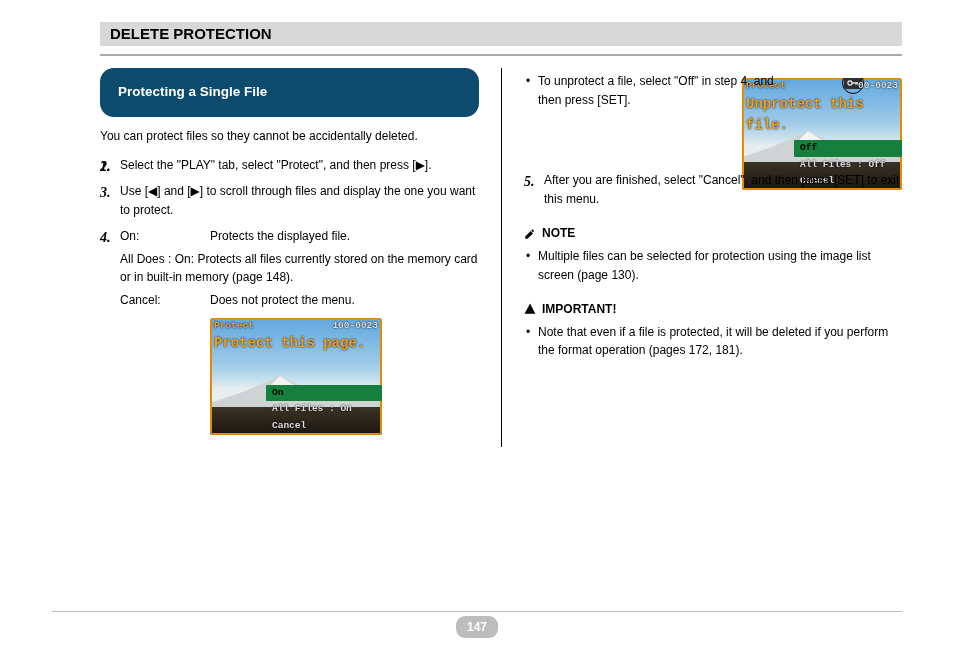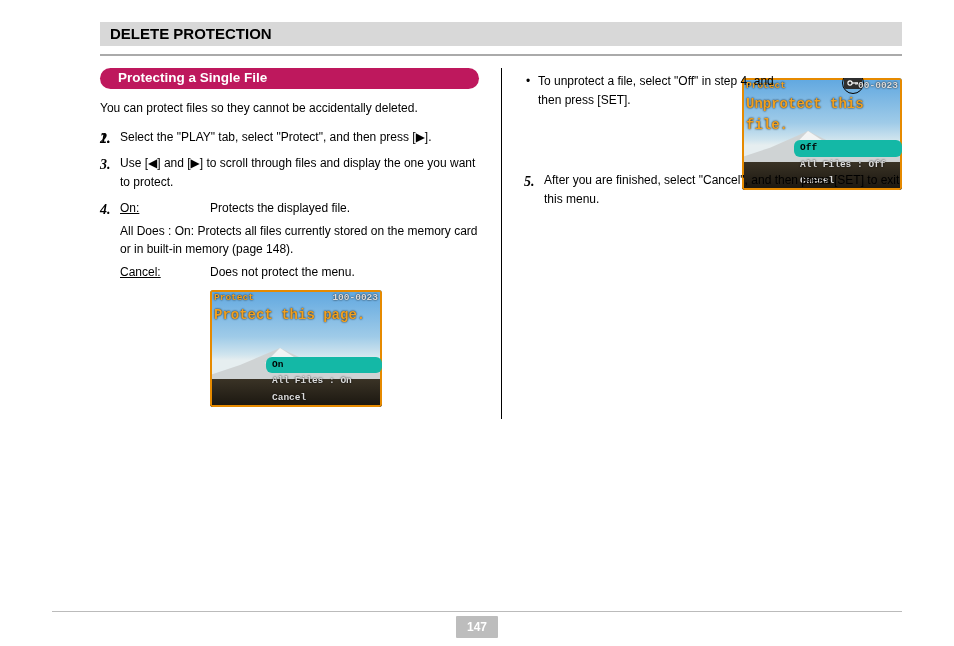--- a/index.html
+++ b/index.html
@@ -4,55 +4,55 @@
 <style>
   * { box-sizing: border-box; margin: 0; padding: 0; }
   body { width: 954px; height: 646px; background: #fff; font-family: Arial, Helvetica, sans-serif; color: #000; font-size: 12px; line-height: 1.55; }
   .page { padding: 22px 52px 0 52px; margin-left: 48px; }
   .section-bar { background: #d8d8d8; height: 24px; display: flex; align-items: center; padding-left: 10px; font-weight: bold; font-size: 15px; margin-bottom: 8px; }
   .thin-bar { height: 2px; background: #aaa; margin-bottom: 12px; }
   .columns { display: flex; gap: 0; }
   .col { width: 50%; position: relative; }
   .col-left { padding-right: 22px; }
   .col-right { padding-left: 22px; border-left: 1px solid #000; }
-  .leader { background: #be185d; color: #fff; border-radius: 14px; padding: 0 18px; font-weight: bold; font-size: 13.5px; display: inline-block; margin-bottom: 10px; width: 100%; }
+  .leader { background: #0c4a6e; color: #fff; border-radius: 14px; padding: 14px 18px; font-weight: bold; font-size: 13.5px; display: inline-block; margin-bottom: 10px; width: 100%; }
   .para { margin-bottom: 10px; }
   .step { margin-bottom: 8px; padding-left: 20px; position: relative; }
   .step .num { position: absolute; left: 0; font-style: italic; font-weight: bold; font-family: Georgia, serif; font-size: 14px; }
   .step .stxt { display: inline; }
   .sub { margin-left: 20px; margin-bottom: 8px; }
   .sub-item { margin-bottom: 4px; }
   .sub-row { display: flex; }
-  .sub-label { min-width: 90px; text-decoration: underline; }
+  .sub-label { min-width: 90px; }
   .note-block { margin-top: 16px; }
   .note-head { display: flex; align-items: center; gap: 6px; font-weight: bold; font-size: 12px; margin-bottom: 4px; }
   .note-icon { width: 12px; height: 12px; fill: #000; }
   .bullet { padding-left: 14px; position: relative; margin-bottom: 6px; }
   .bullet::before { content: "•"; position: absolute; left: 2px; top: 0; }
   .screenshot { width: 172px; height: 117px; position: relative; border-radius: 3px; overflow: hidden; margin: 8px 0 12px 0; }
   .sky { position: absolute; inset: 0; background: linear-gradient(#5fa7e0 0%, #9fcbe8 40%, #cfe4ee 55%, #e6eef0 60%); }
   .mountain { position: absolute; bottom: 0; left: 0; right: 0; height: 62px; }
   .mtn-svg { width: 100%; height: 100%; display: block; }
   .ground { position: absolute; bottom: 0; left: 0; right: 0; height: 28px; background: linear-gradient(#3a3326, #1a160f); }
   .ss-frame { position: absolute; inset: 0; border: 2px solid #e68a00; border-radius: 2px; pointer-events: none; }
   .ss-top { position: absolute; top: 0; left: 0; right: 0; height: 26px; padding: 1px 4px; font-family: "Courier New", monospace; font-size: 9.5px; font-weight: bold; }
   .ss-top .t1 { color: #f0a020; text-shadow: 0 0 2px #000; display: flex; justify-content: space-between; }
   .ss-top .t2 { color: #f0a020; text-shadow: 0 0 2px #000; font-size: 14px; }
   .ss-top .fn { color: #dcdcdc; text-shadow: 0 0 2px #000; }
   .ss-menu { position: absolute; right: 0; bottom: 0; width: 116px; font-family: "Courier New", monospace; font-size: 9.5px; font-weight: bold; color: #dcdcdc; }
   .ss-menu .row { padding: 1px 6px; text-shadow: 0 0 2px #000; }
-  .ss-menu .hl { background: #14b8a6; color: #000; text-shadow: none; border-radius: 6px; }
+  .ss-menu .hl { background: #15803d; color: #000; text-shadow: none; border-radius: 1px; }
   .lock-circle { position: absolute; top: -6px; right: 38px; width: 22px; height: 22px; border: 1.5px solid #000; border-radius: 50%; background: rgba(255,255,255,0); display: flex; align-items: center; justify-content: center; }
   .lock-badge { display: inline-flex; align-items: center; justify-content: center; background: #2f2f2f; color: #fff; font-size: 10px; padding: 1px 3px; border-radius: 2px; vertical-align: middle; margin: 0 2px; }
   .lock-badge svg { width: 12px; height: 10px; fill: #fff; }
   .float-shot { position: absolute; top: 2px; right: 0; }
   .right-lead { margin-top: 0; padding-top: 4px; }
   .footer { position: absolute; left: 0; right: 0; bottom: 8px; }
   .footer-line { height: 1px; background: #bbb; margin: 0 52px 4px 52px; }
-  .page-num { width: 42px; height: 22px; background: #bdbdbd; color: #fff; display: flex; align-items: center; justify-content: center; margin: 0 auto; font-size: 12px; font-weight: bold; border-radius: 1px; }
+  .page-num { width: 42px; height: 22px; background: #bdbdbd; color: #fff; display: flex; align-items: center; justify-content: center; margin: 0 auto; font-size: 12px; font-weight: bold; border-radius: 9px; }
   .col-right .para { max-width: 260px; }
   .sshot-left { margin-left: 110px; }
 </style>
 </head>
 <body>
 
 <div class="page">
   <div class="section-bar">DELETE PROTECTION</div>
   <div class="thin-bar"></div>
 
@@ -159,21 +159,39 @@
         <div class="bullet para">To unprotect a file, select "Off" in step 4, and then press [SET].</div>
       </div>
 
       <div style="height:56px;"></div>
 
       <div class="step">
         <span class="num">5.</span>
         <span class="stxt">After you are finished, select "Cancel", and then press [SET] to exit this menu.</span>
       </div>
 
+      <div class="note-block">
+        <div class="note-head">
+          <svg class="note-icon" viewBox="0 0 20 20">
+              <path d="M2 14l9-9 4 4-9 9H2v-4zm12-12l3 3-2 2-3-3 2-2z"></path>
+            </svg>
+          <span>NOTE</span>
+        </div>
+        <div class="bullet">Multiple files can be selected for protection using the image list screen (page 130).</div>
+      </div>
 
+      <div class="note-block">
+        <div class="note-head">
+          <svg class="note-icon" viewBox="0 0 20 20">
+              <path d="M10 1l9 17H1L10 1zm-1 6h2v5h-2V7zm0 7h2v2h-2v-2z"></path>
+            </svg>
+          <span>IMPORTANT!</span>
+        </div>
+        <div class="bullet">Note that even if a file is protected, it will be deleted if you perform the format operation (pages 172, 181).</div>
+      </div>
 
     </div>
   </div>
 </div>
 
 <div class="footer">
   <div class="footer-line"></div>
   <div class="page-num">147</div>
 </div>
 

